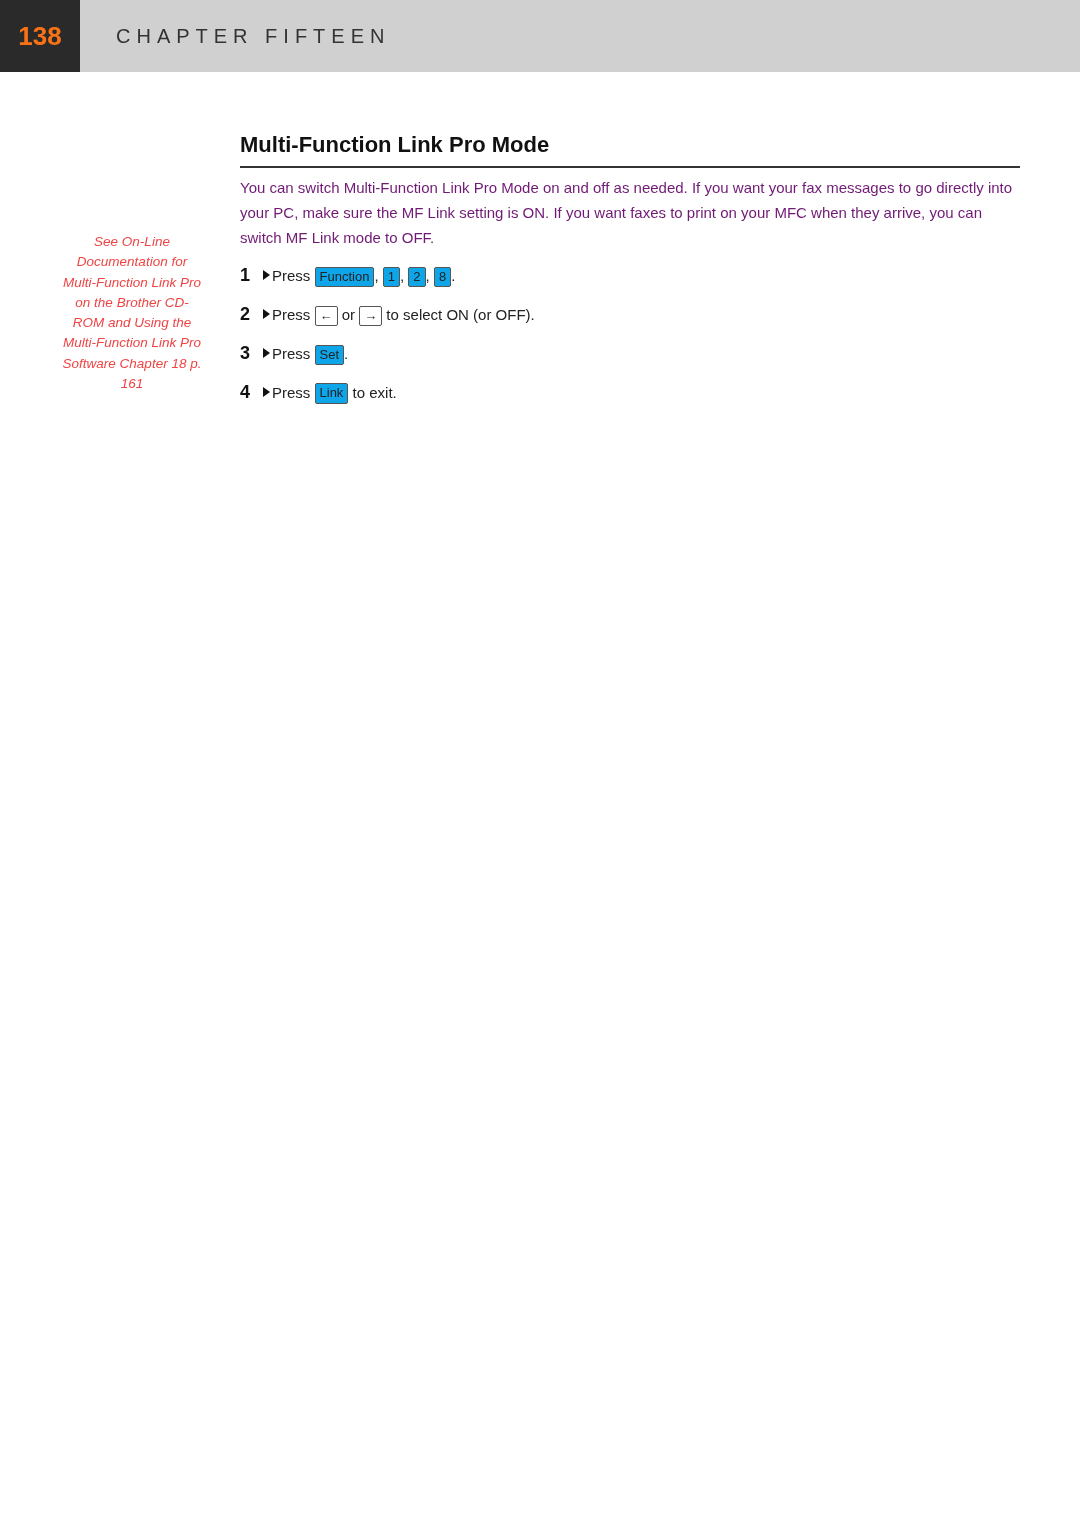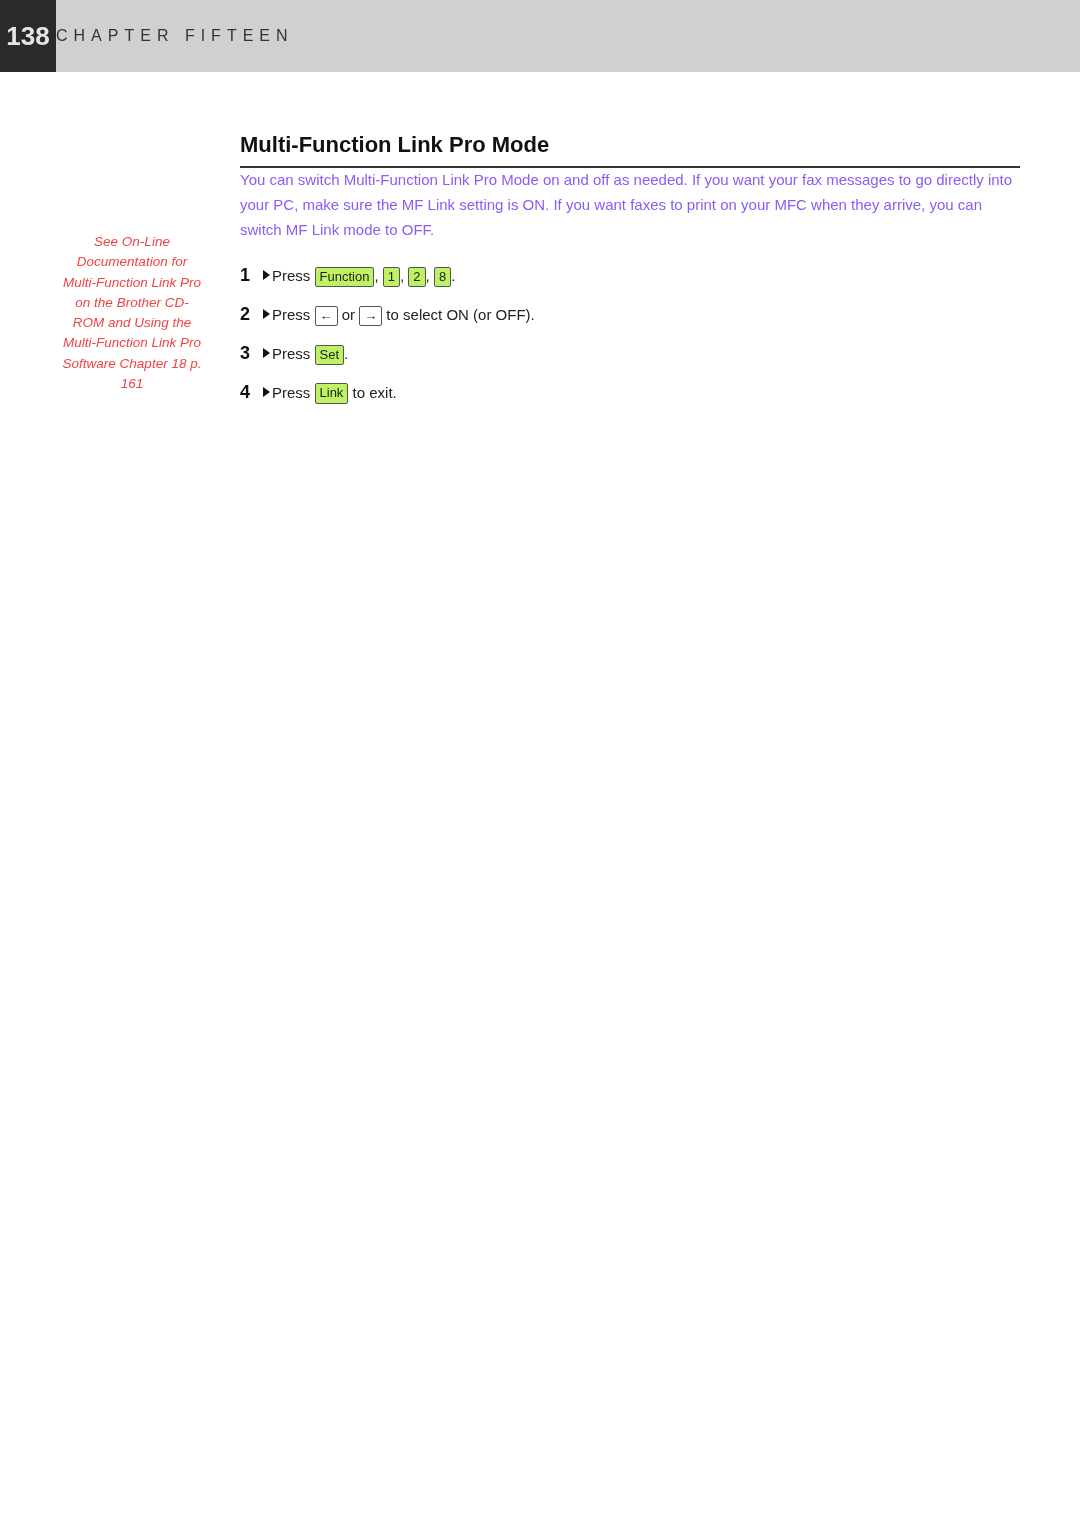--- a/index.html
+++ b/index.html
@@ -28,35 +28,36 @@
       width: 100%;
       height: 72px;
       background: #d0d0d0;
       display: flex;
       align-items: center;
       padding-left: 0;
     }
 
     .page-number-box {
       background: #2a2a2a;
-      color: #e5e5e5;
+      color: #f97316;
       font-size: 26px;
       font-weight: bold;
-      width: 56px;
+      width: 80px;
       height: 72px;
       display: flex;
       align-items: center;
       justify-content: center;
       flex-shrink: 0;
     }
 
     .chapter-title {
-      font-size: 16px;
+      font-size: 20px;
       letter-spacing: 6px;
       color: #333;
+      margin-left: 36px;
       font-weight: normal;
       text-transform: uppercase;
     }
 
     
     .content-area {
       display: flex;
       flex-direction: row;
       padding-top: 60px;
       padding-left: 60px;
@@ -79,29 +80,30 @@
     
     .main-content {
       flex: 1;
       padding-left: 20px;
     }
 
     .section-title {
       font-size: 22px;
       font-weight: bold;
       color: #111;
+      margin-bottom: 8px;
       padding-bottom: 8px;
       border-bottom: 2px solid #333;
     }
 
     .intro-text {
       font-size: 15px;
-      color: #8b5cf6;
+      color: #701a75;
       line-height: 1.65;
-      margin-bottom: 22px;
+      margin-bottom: 14px;
     }
 
     
     .steps {
       list-style: none;
       padding: 0;
       margin: 0;
     }
 
     .step {
@@ -139,21 +141,21 @@
       line-height: 1.65;
     }
 
     
     .key {
       display: inline-block;
       border: 1px solid #555;
       border-radius: 2px;
       padding: 0px 4px;
       font-size: 13px;
-      background: #bef264;
+      background: #0ea5e9;
       color: #222;
       font-family: Arial, sans-serif;
       vertical-align: middle;
       line-height: 1.4;
     }
 
     .key-arrow {
       display: inline-block;
       border: 1px solid #555;
       border-radius: 2px;

